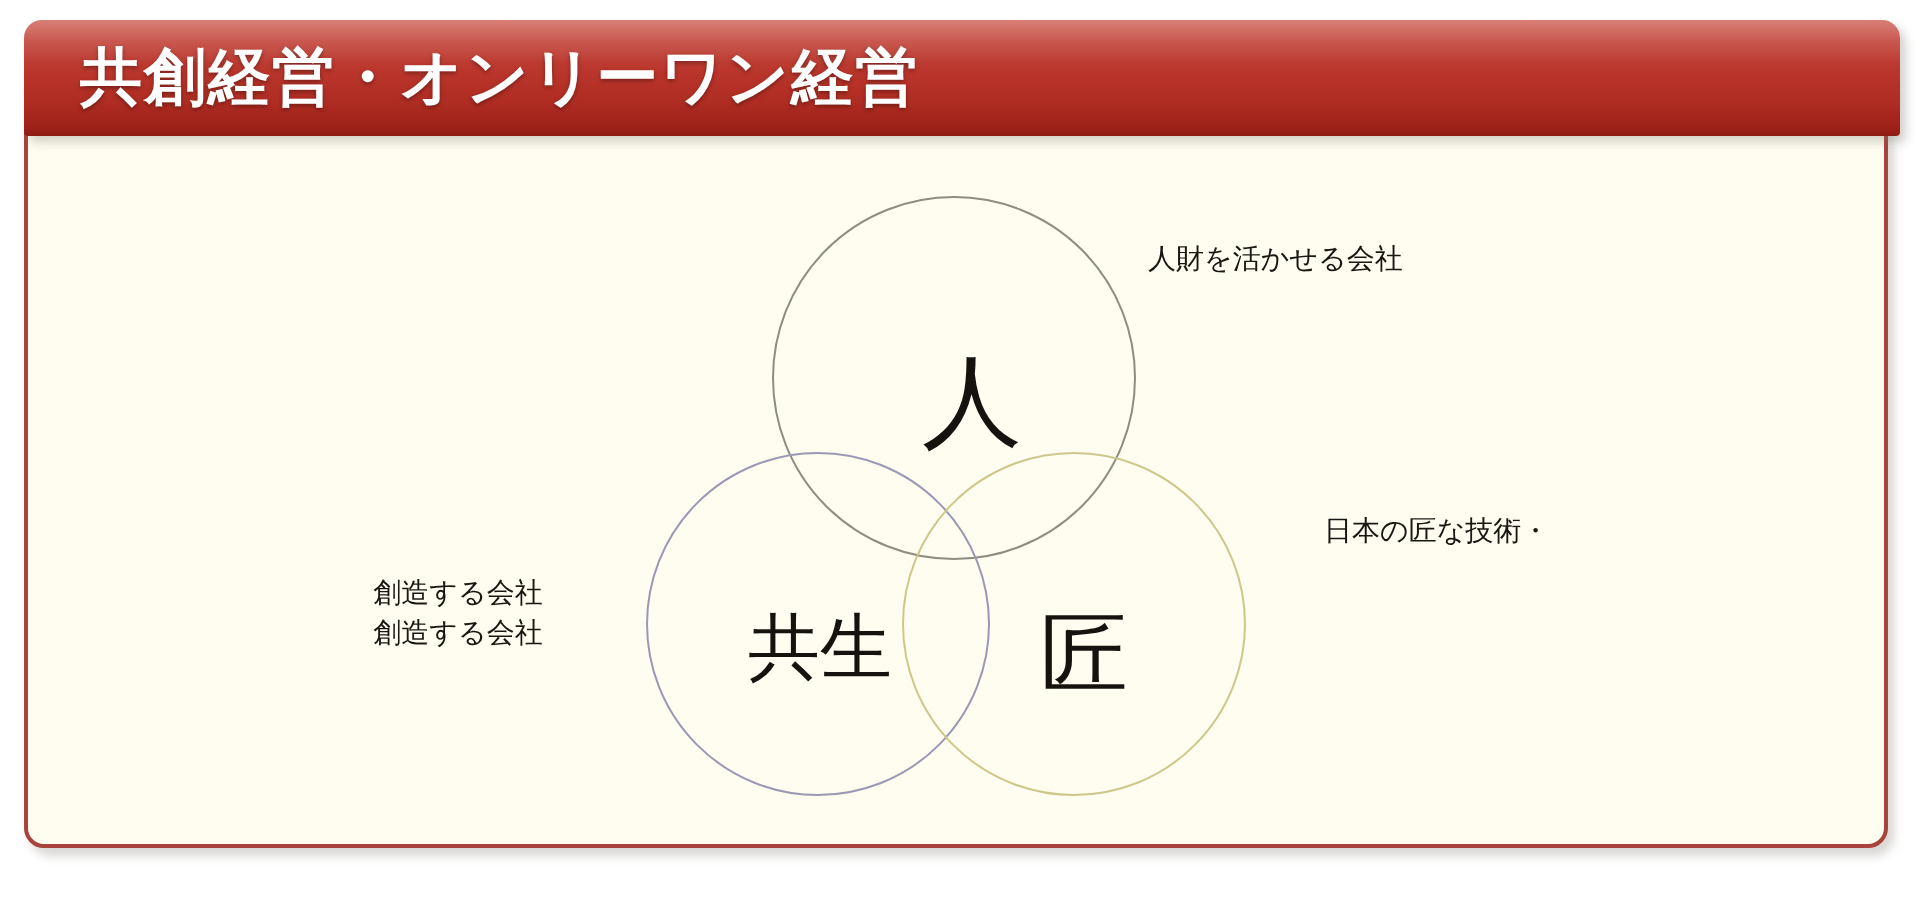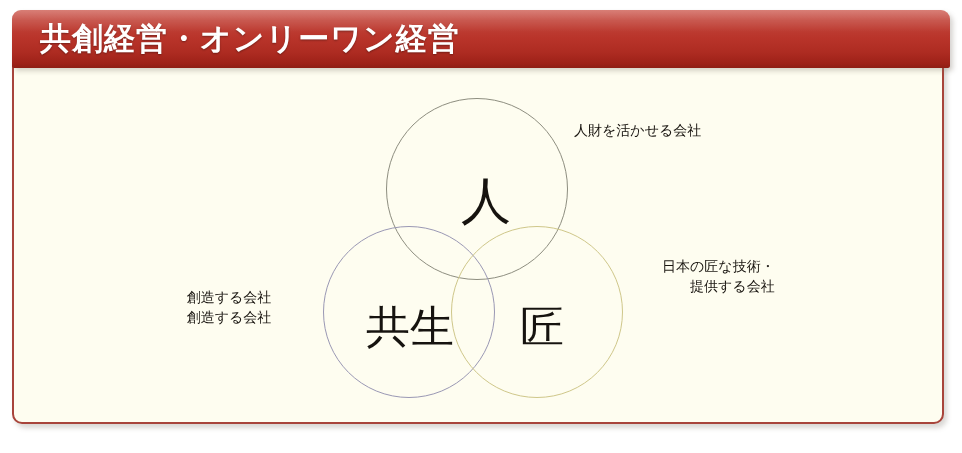--- a/index.html
+++ b/index.html
@@ -127,21 +127,21 @@
   .kanji-hito {
     left: 412px;
     top: 140px;
     width: 120px;
     font-size: 50px;
   }
   .kanji-kyosei {
     left: 322px;
     top: 270px;
     width: 148px;
-    font-size: 44px;
+    font-size: 36px;
   }
   .kanji-takumi {
     left: 482px;
     top: 270px;
     width: 92px;
     font-size: 44px;
   }
 
   
   .note {
@@ -186,21 +186,20 @@
       <div class="kanji kanji-hito">人</div>
       <div class="kanji kanji-kyosei">共生</div>
       <div class="kanji kanji-takumi">匠</div>
 
       <div class="note note-top-right">
         <span class="note-line">人財を活かせる会社</span>
       </div>
 
       <div class="note note-right">
         <span class="note-line">日本の匠な技術・</span>
-        <span class="note-line">提供する会社</span>
       </div>
 
       <div class="note note-left">
         <span class="note-line">創造する会社</span>
         <span class="note-line">創造する会社</span>
       </div>
 
     </div>
   </div>
 

